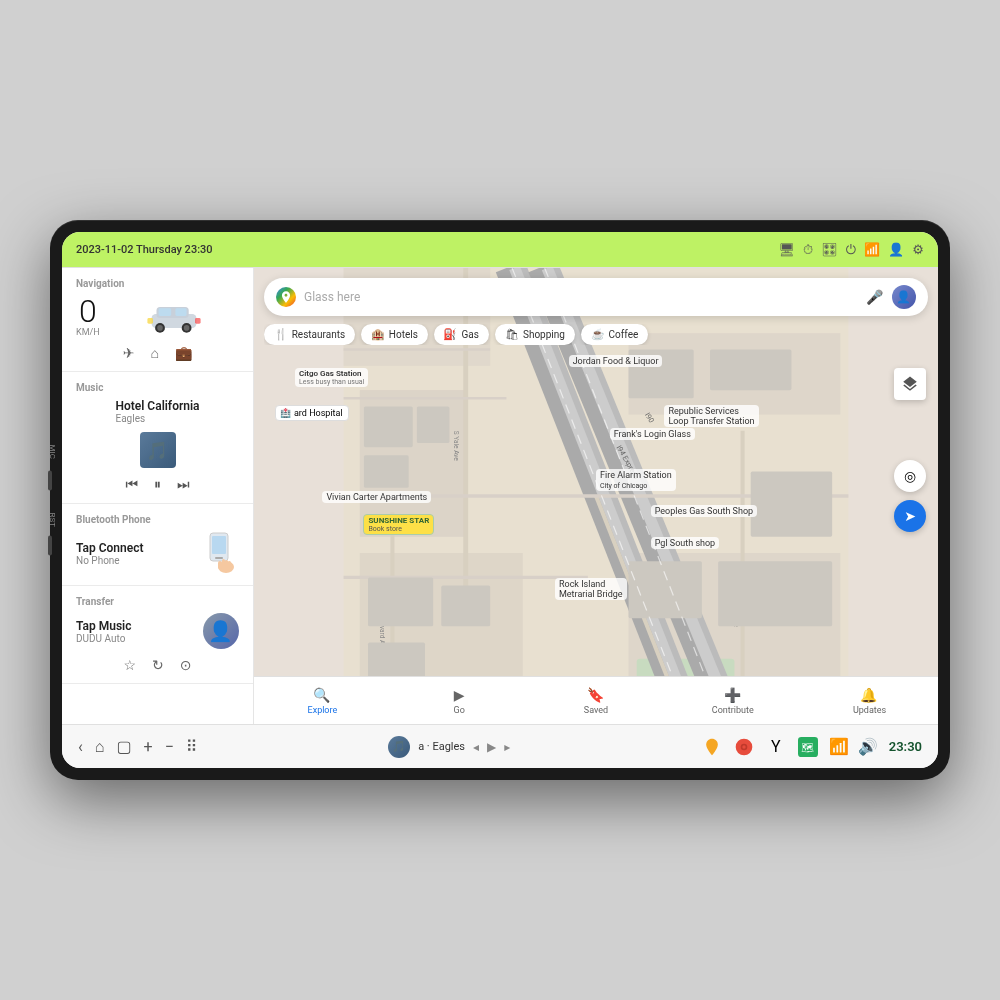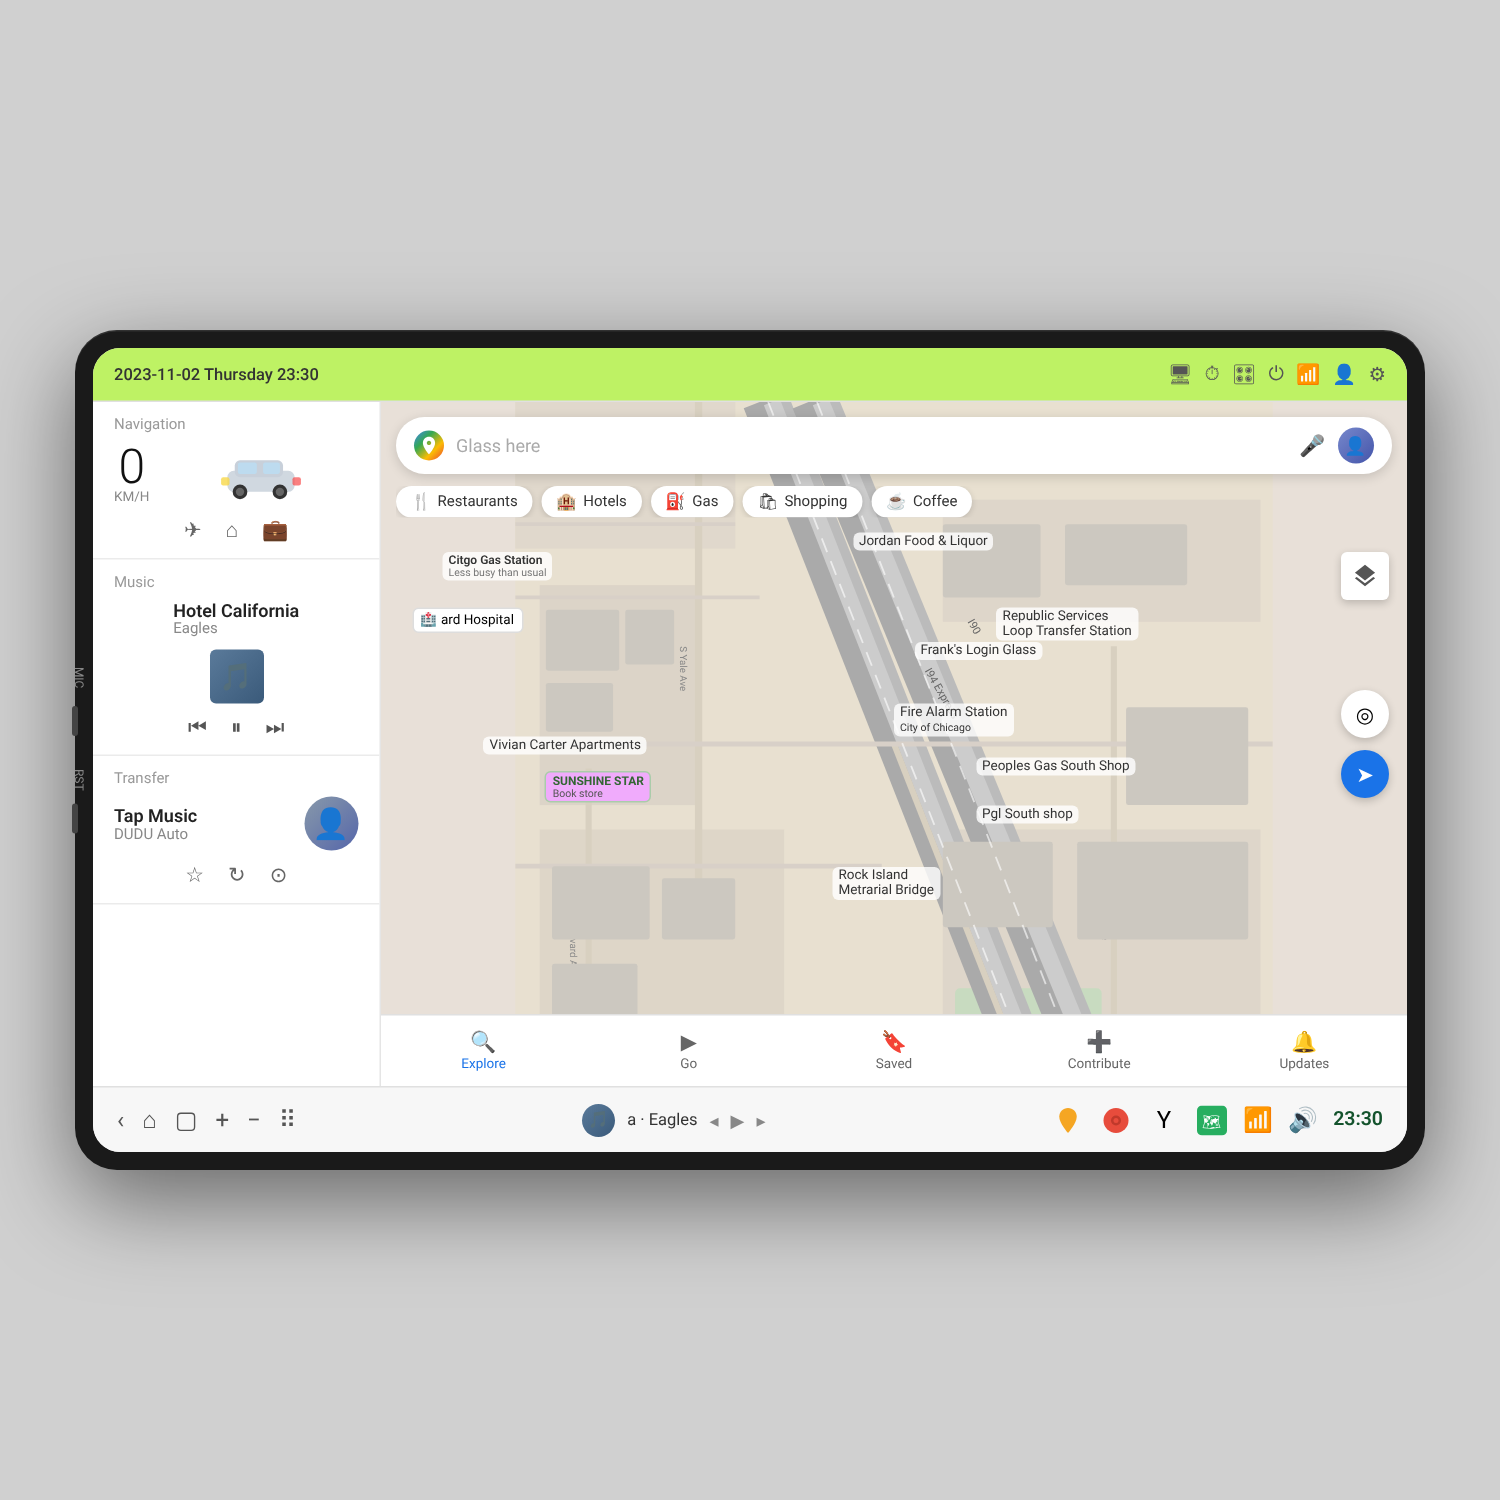--- a/index.html
+++ b/index.html
@@ -85,21 +85,21 @@
       flex-shrink: 0;
     }
     .sidebar-section {
       border-bottom: 1px solid #ebebeb;
       padding: 10px 14px;
     }
     .section-label {
       font-size: 10px;
       color: #999;
       margin-bottom: 6px;
-      font-weight: 400;
+      font-weight: 700;
     }
     
     .nav-section {
       display: flex;
       align-items: center;
       gap: 10px;
     }
     .speed-display {
       display: flex;
       flex-direction: column;
@@ -566,20 +566,43 @@
             </div>
             <div class="music-thumb">🎵</div>
           </div>
           <div class="music-controls">
             <span class="music-ctrl">⏮</span>
             <span class="music-ctrl">⏸</span>
             <span class="music-ctrl">⏭</span>
           </div>
         </div>
 
+        <div class="sidebar-section">
+          <div class="section-label">Bluetooth Phone</div>
+          <div class="bt-section">
+            <div class="bt-info">
+              <div class="bt-title">Tap Connect</div>
+              <div class="bt-sub">No Phone</div>
+            </div>
+            <div class="phone-icon-area">
+
+              <svg width="38" height="44" viewBox="0 0 38 44">
+                <rect x="10" y="2" width="18" height="28" rx="3" fill="#e0e8f0" stroke="#ccc" stroke-width="1"></rect>
+                <rect x="12" y="5" width="14" height="18" rx="1" fill="#b8d8f0"></rect>
+                <rect x="15" y="26" width="8" height="2" rx="1" fill="#aaa"></rect>
+
+                <ellipse cx="26" cy="36" rx="8" ry="6" fill="#f5c8a0"></ellipse>
+                <rect x="18" y="30" width="4" height="8" rx="2" fill="#f5c8a0"></rect>
+                <rect x="22" y="28" width="3" height="9" rx="1.5" fill="#f5c8a0"></rect>
+                <rect x="25" y="29" width="3" height="8" rx="1.5" fill="#f5c8a0"></rect>
+                <rect x="28" y="30" width="3" height="7" rx="1.5" fill="#f5c8a0"></rect>
+              </svg>
+            </div>
+          </div>
+        </div>
 
         <div class="sidebar-section">
           <div class="section-label">Transfer</div>
           <div class="profile-section">
             <div class="profile-info">
               <div class="profile-name">Tap Music</div>
               <div class="profile-sub">DUDU Auto</div>
             </div>
             <div class="avatar">👤</div>
           </div>
@@ -695,21 +718,21 @@
 
           <div class="loc-label" style="top:22%;left:6%;">
             <div style="font-weight:600;font-size:8px;">Citgo Gas Station</div>
             <div style="font-size:7px;color:#777;">Less busy than usual</div>
           </div>
           <div class="loc-label" style="top:19%;left:46%;">Jordan Food &amp; Liquor</div>
           <div class="loc-label" style="top:35%;left:52%;">Frank's Login Glass</div>
           <div class="loc-label" style="top:30%;left:60%;">Republic Services<br>Loop Transfer Station</div>
           <div class="loc-label" style="top:44%;left:50%;">Fire Alarm Station<br><span style="font-size:7px;">City of Chicago</span></div>
           <div class="loc-label" style="top:49%;left:10%;">Vivian Carter Apartments</div>
-          <div class="loc-label" style="top:54%;left:16%;background:#f0abfc;border:1px solid #aaccaa;">
+          <div class="loc-label" style="top:54%;left:16%;background:#fde047;border:1px solid #aaccaa;">
             <div style="font-weight:700;font-size:8px;color:#336633;">SUNSHINE STAR</div>
             <div style="font-size:7px;color:#555;">Book store</div>
           </div>
           <div class="loc-label" style="top:52%;left:58%;">Peoples Gas South Shop</div>
           <div class="loc-label" style="top:59%;left:58%;">Pgl South shop</div>
           <div class="loc-label" style="top:68%;left:44%;">Rock Island<br>Metrarial Bridge</div>
 
           <div style="position:absolute;top:30%;left:3%;font-size:9px;background:#fff;padding:2px 5px;border-radius:4px;border:1px solid #ddd;">
             <span style="color:#e33;">🏥</span> ard Hospital
           </div>

